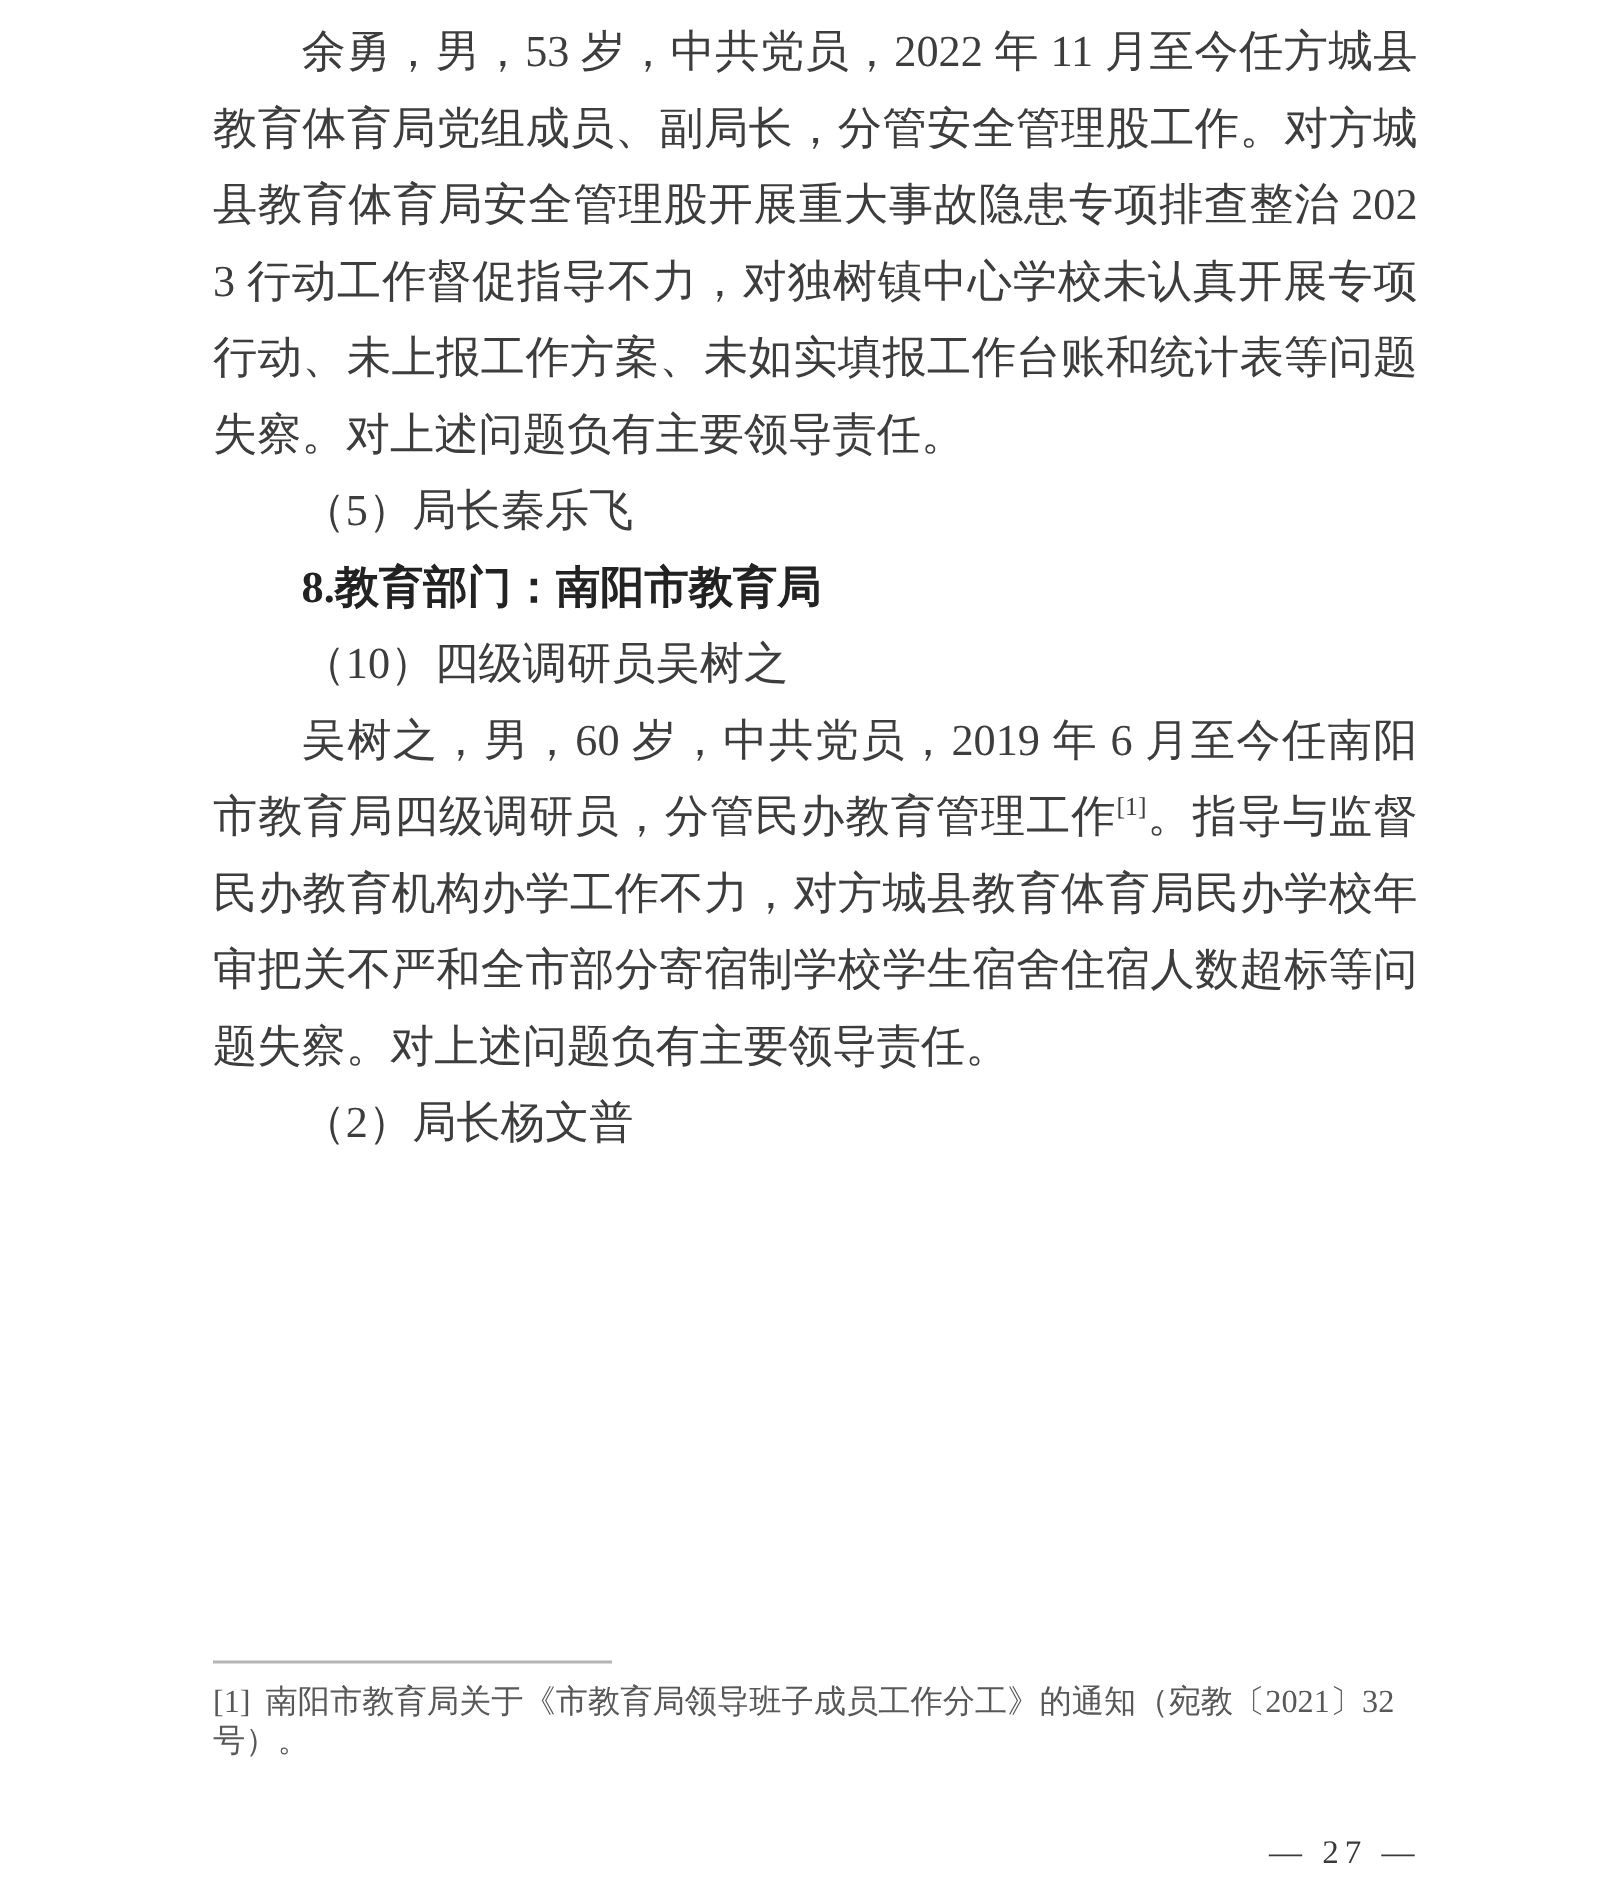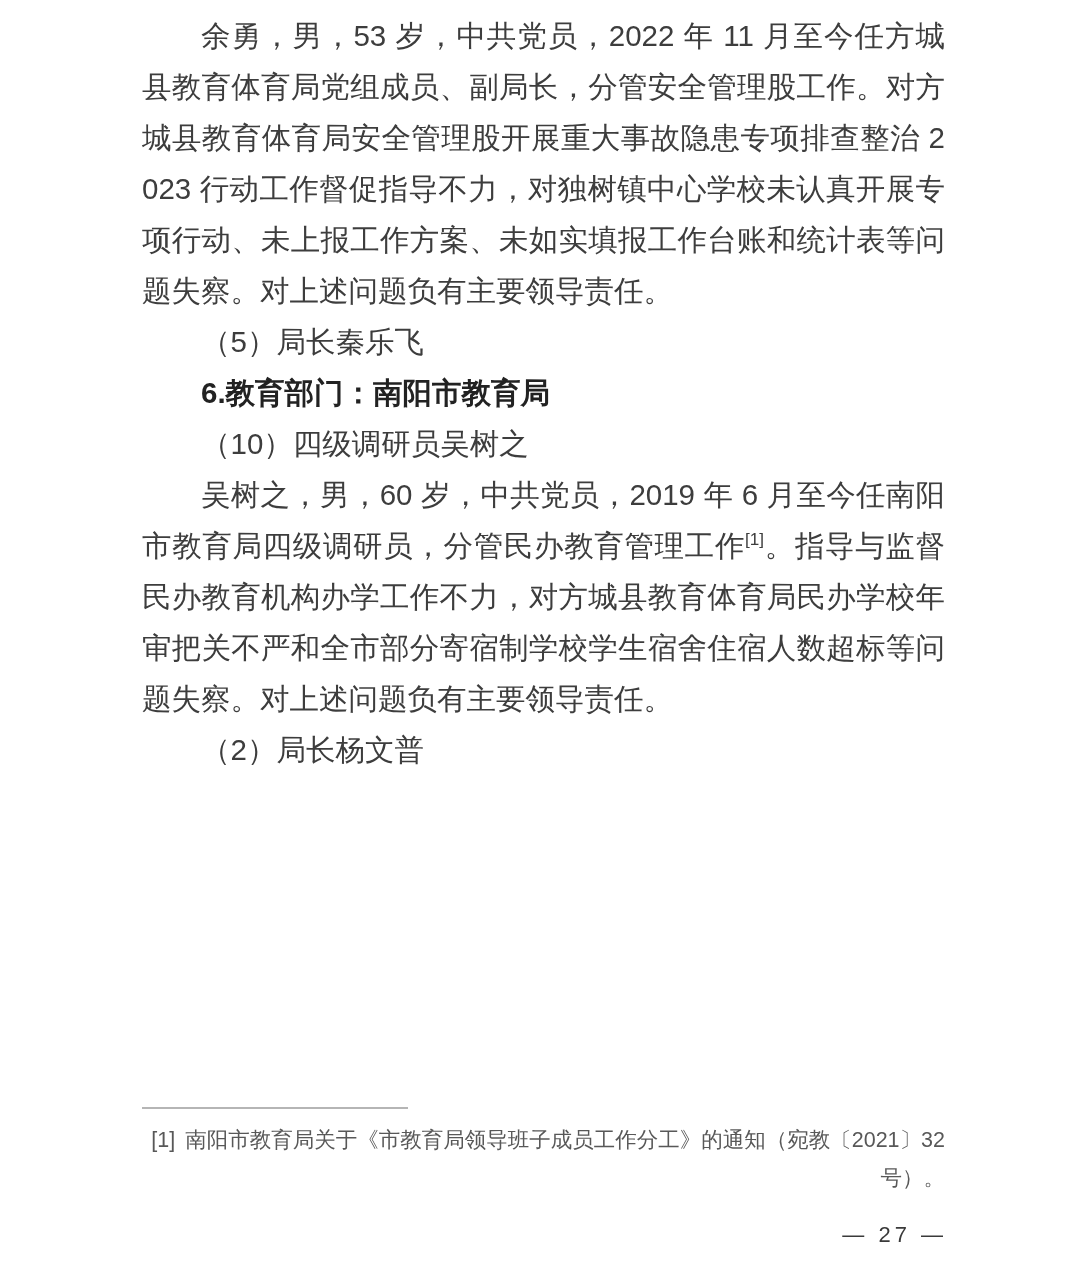--- a/index.html
+++ b/index.html
@@ -5,21 +5,21 @@
   html, body {
     margin: 0;
     padding: 0;
     background: #ffffff;
   }
   .page {
     position: relative;
     width: 1080px;
     height: 1262px;
     background: #ffffff;
-    font-family: Liberation Sans, sans-serif;
+    font-family: Liberation Serif, serif;
     color: #3d3d3d;
     overflow: hidden;
   }
   .text-block {
     position: absolute;
     left: 142px;
     top: 10px;
     width: 803px;
   }
   .text-block p {
@@ -47,24 +47,23 @@
     width: 803px;
   }
   .fn-rule {
     width: 266px;
     height: 2px;
     background: #b5b5b5;
     margin: 0 0 12px 0;
   }
   .fn-text {
     font-size: 21.5px;
-    line-height: 38px;
+    line-height: 26px;
     color: #585858;
     margin: 0;
-    text-align: right;
   }
   .fn-marker {
     margin-right: 10px;
   }
   .page-num {
     position: absolute;
     top: 1222px;
     right: 133px;
     font-size: 22px;
     letter-spacing: 4px;
@@ -76,21 +75,21 @@
 <body>
 
 <div class="page">
 
   <div class="text-block">
     <p class="body">余勇，男，53 岁，中共党员，2022 年 11 月至今任方城县教育体育局党组成员、副局长，分管安全管理股工作。对方城县教育体育局安全管理股开展重大事故隐患专项排查整治 2023 行动工作督促指导不力，对独树镇中心学校未认真开展专项行动、未上报工作方案、未如实填报工作台账和统计表等问题失察。对上述问题负有主要领导责任。</p>
 
     <p class="subhead">（5）局长秦乐飞</p>
 
 
-    <p class="heading">6.教育部门：南阳市教育局</p>
+    <p class="heading">8.教育部门：南阳市教育局</p>
 
     <p class="subhead">（10）四级调研员吴树之</p>
 
     <p class="body"><span>吴树之，男，60 岁，中共党员，2019 年 6 月至今任南阳市教育局四级调研员，分管民办教育管理工作</span><sup class="fn-ref">[1]</sup><span>。指导与监督民办教育机构办学工作不力，对方城县教育体育局民办学校年审把关不严和全市部分寄宿制学校学生宿舍住宿人数超标等问题失察。对上述问题负有主要领导责任。</span></p>
 
     <p class="subhead">（2）局长杨文普</p>
   </div>
 
   <div class="footnote">
     <div class="fn-rule"></div>

